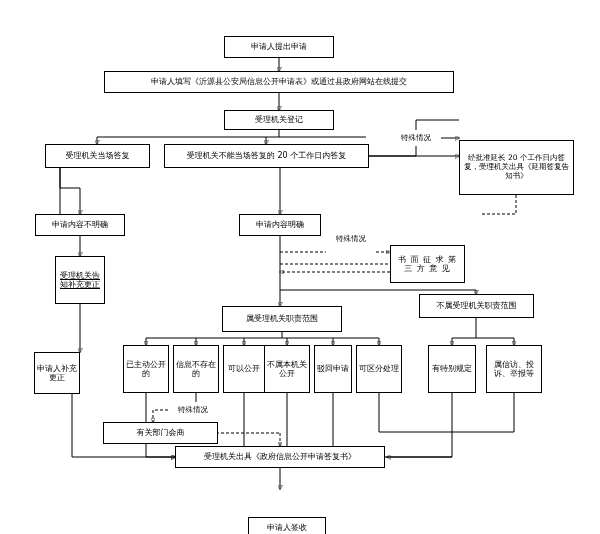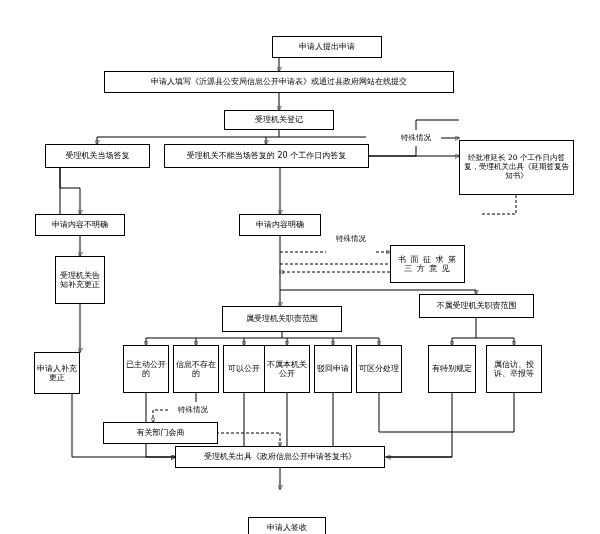--- a/index.html
+++ b/index.html
@@ -149,30 +149,30 @@
     <polyline points="452,457 387,457" marker-end="url(#arrow)"></polyline>
 
     <polyline class="dashed" points="196,410 193,410"></polyline>
     <polyline class="dashed" points="168,410 153,410 153,422" marker-end="url(#arrowsm)"></polyline>
     <polyline class="dashed" points="211,433 280,433"></polyline>
     <polyline class="dashed" points="280,433 280,446" marker-end="url(#arrowsm)"></polyline>
 
     <line x1="280" y1="468" x2="280" y2="489" marker-end="url(#arrow)"></line>
   </svg>
 
-  <div class="node" style="left:224px;top:36px;width:110px;height:22px;margin-left:48px;">申请人提出申请</div>
+  <div class="node" style="left:224px;top:36px;width:110px;height:22px;">申请人提出申请</div>
   <div class="node" style="left:104px;top:71px;width:350px;height:22px;">申请人填写《沂源县公安局信息公开申请表》或通过县政府网站在线提交</div>
   <div class="node" style="left:224px;top:110px;width:110px;height:20px;">受理机关登记</div>
   <div class="node" style="left:45px;top:144px;width:105px;height:24px;">受理机关当场答复</div>
   <div class="node" style="left:164px;top:144px;width:205px;height:24px;">受理机关不能当场答复的 20 个工作日内答复</div>
   <div class="node" style="left:459px;top:140px;width:115px;height:55px;font-size:7.5px;">经批准延长 20 个工作日内答复，受理机关出具《延期答复告知书》</div>
   <div class="node" style="left:35px;top:214px;width:90px;height:22px;">申请内容不明确</div>
   <div class="node" style="left:239px;top:214px;width:82px;height:22px;">申请内容明确</div>
   <div class="node" style="left:390px;top:245px;width:75px;height:38px;letter-spacing:1px;">书 面 征 求 第 三 方 意 见</div>
-  <div class="node" style="left:55px;top:256px;width:50px;height:48px;">受理机关告知补充更正</div>
+  <div class="node" style="left:55px;top:256px;width:50px;height:48px;text-decoration:underline;">受理机关告知补充更正</div>
   <div class="node" style="left:222px;top:306px;width:120px;height:26px;">属受理机关职责范围</div>
   <div class="node" style="left:419px;top:294px;width:115px;height:24px;">不属受理机关职责范围</div>
   <div class="node" style="left:34px;top:352px;width:46px;height:42px;">申请人补充更正</div>
   <div class="node" style="left:123px;top:345px;width:46px;height:48px;">已主动公开的</div>
   <div class="node" style="left:173px;top:345px;width:46px;height:48px;">信息不存在的</div>
   <div class="node" style="left:223px;top:345px;width:42px;height:48px;">可以公开</div>
   <div class="node" style="left:264px;top:345px;width:46px;height:48px;">不属本机关公开</div>
   <div class="node" style="left:314px;top:345px;width:38px;height:48px;">驳回申请</div>
   <div class="node" style="left:356px;top:345px;width:46px;height:48px;">可区分处理</div>
   <div class="node" style="left:428px;top:345px;width:48px;height:48px;">有特别规定</div>

